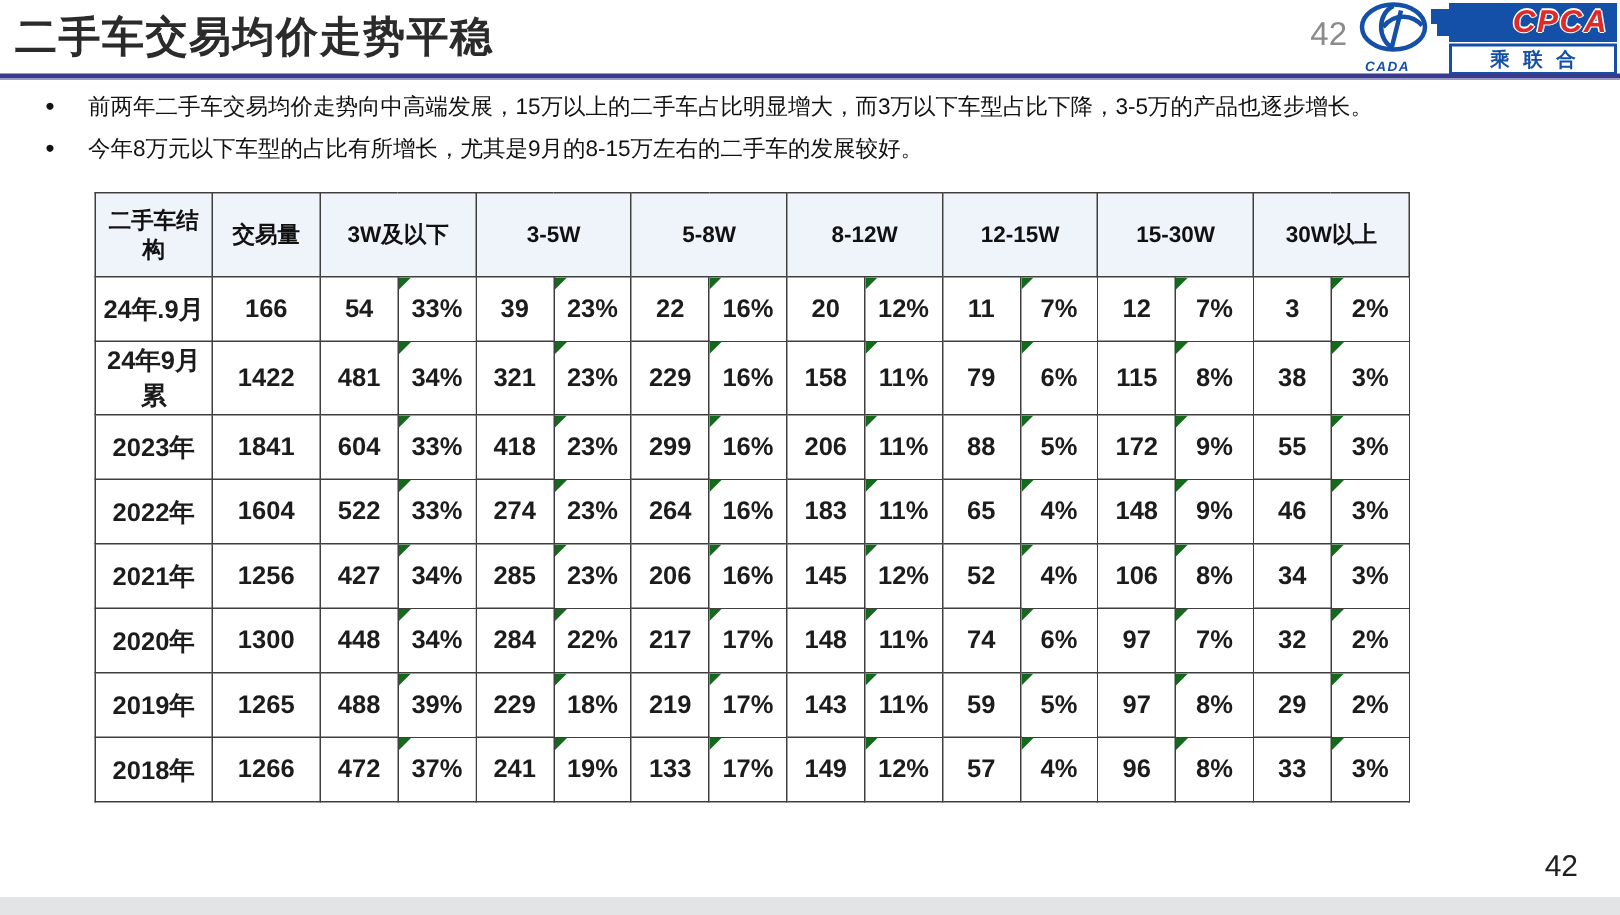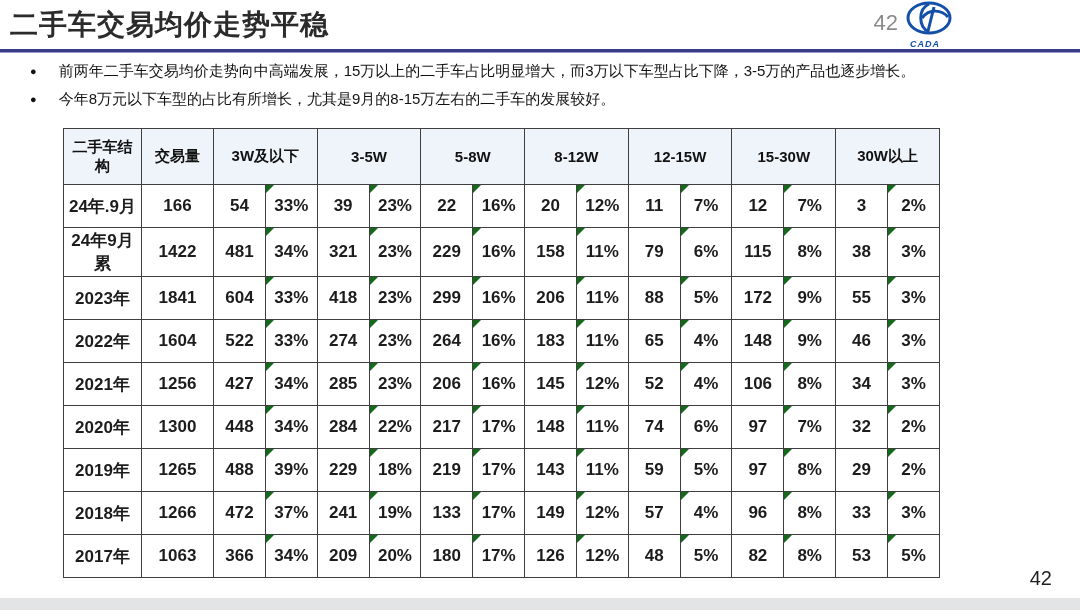--- a/index.html
+++ b/index.html
@@ -92,20 +92,26 @@
   <div class="cada-logo">
     <svg width="50" height="38" viewBox="0 0 50 38">
       <ellipse cx="25" cy="17" rx="21" ry="15" fill="none" stroke="#1450a8" stroke-width="3"></ellipse>
       <path d="M25 3 C 14 8, 14 26, 25 31" fill="none" stroke="#1450a8" stroke-width="3"></path>
       <path d="M18 17 C 26 7, 38 9, 44 16" fill="none" stroke="#1450a8" stroke-width="3"></path>
       <path d="M30 6 L 24 30" fill="none" stroke="#1450a8" stroke-width="3"></path>
     </svg>
     <span class="cada-text">CADA</span>
   </div>
 
+  <div class="cpca-logo">
+    <div class="cpca-box">
+      <span class="cpca-text">CPCA</span>
+    </div>
+    <div class="cpca-sub">乘联合</div>
+  </div>
 
   <div class="top-rule"></div>
 
   <div class="bullets">
     <div class="bullet-item">
       <span class="bullet-dot">●</span>
       <span>前两年二手车交易均价走势向中高端发展，15万以上的二手车占比明显增大，而3万以下车型占比下降，3-5万的产品也逐步增长。</span>
     </div>
     <div class="bullet-item">
       <span class="bullet-dot">●</span>
@@ -283,37 +289,19 @@
           <td class="cell-pct c-r">17%</td>
           <td class="cell-count">149</td>
           <td class="cell-pct c-o">12%</td>
           <td class="cell-count">57</td>
           <td class="cell-pct c-yg">4%</td>
           <td class="cell-count">96</td>
           <td class="cell-pct c-yg">8%</td>
           <td class="cell-count">33</td>
           <td class="cell-pct c-yg">3%</td>
         </tr>
-        <tr>
-          <td class="cell-label">2017年</td>
-          <td class="cell-volume">1063</td>
-          <td class="cell-count">366</td>
-          <td class="cell-pct c-y">34%</td>
-          <td class="cell-count">209</td>
-          <td class="cell-pct c-lg">20%</td>
-          <td class="cell-count">180</td>
-          <td class="cell-pct c-o">17%</td>
-          <td class="cell-count">126</td>
-          <td class="cell-pct c-o">12%</td>
-          <td class="cell-count">48</td>
-          <td class="cell-pct c-yg">5%</td>
-          <td class="cell-count">82</td>
-          <td class="cell-pct c-y">8%</td>
-          <td class="cell-count">53</td>
-          <td class="cell-pct c-r">5%</td>
-        </tr>
       </tbody>
   </table>
 
   <div class="pageno-bottom">42</div>
   <div class="bottom-bar"></div>
 
 </div>
 
 </body></html>

